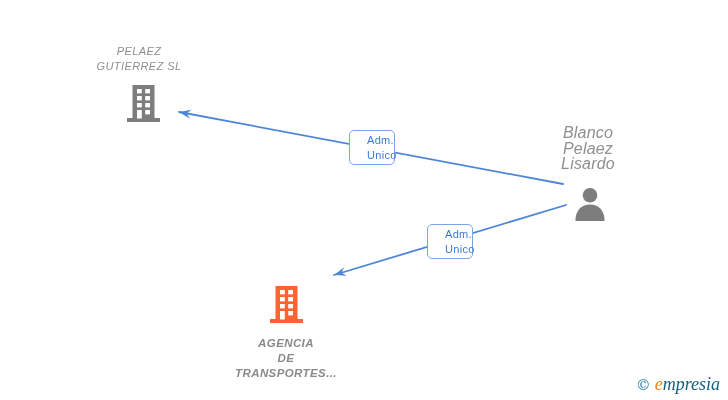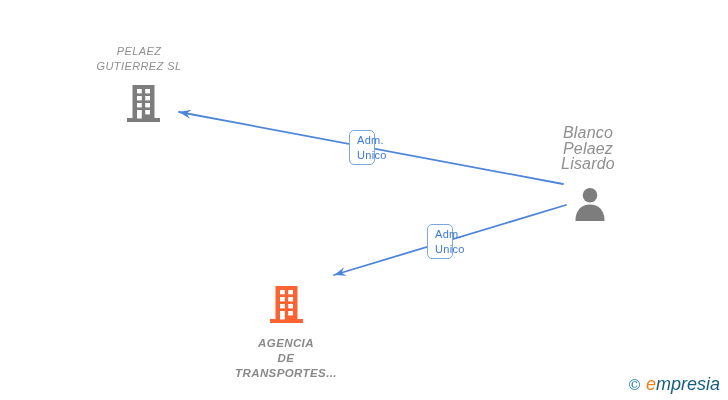--- a/index.html
+++ b/index.html
@@ -55,26 +55,26 @@
   }
 
   .node-icon { position: absolute; }
   .icon-building-gray  { fill: var(--gray_icon); }
   .icon-building-orange{ fill: var(--orange); }
   .icon-person         { fill: var(--gray_icon); }
 
   .edge-label {
     position: absolute;
     box-sizing: border-box;
-    width: 26px;
+    width: 46px;
     height: 35px;
     background: #ffffff;
     border: 1.5px solid var(--box_border);
     border-radius: 5px;
-    padding: 2px 0 0 7px;
+    padding: 2px 0 0 17px;
     font-size: 11px;
     line-height: 14.5px;
     letter-spacing: 0.3px;
     color: var(--edge_text);
     white-space: pre-line;
     cursor: pointer;
   }
 
   .logo {
     position: absolute;
@@ -84,21 +84,21 @@
     align-items: baseline;
     gap: 4px;
     cursor: pointer;
   }
   .logo .copy {
     font-size: 15px;
     color: var(--logo_teal);
     font-family: "DejaVu Serif", serif;
   }
   .logo .brand {
-    font-family: Liberation Sans, sans-serif;
+    font-family: Liberation Serif, serif;
     font-style: italic;
     font-size: 18px;
     color: var(--logo_dark);
   }
   .logo .brand .initial {
     color: var(--logo_orange);
   }
 </style>
 </head>
 <body>

